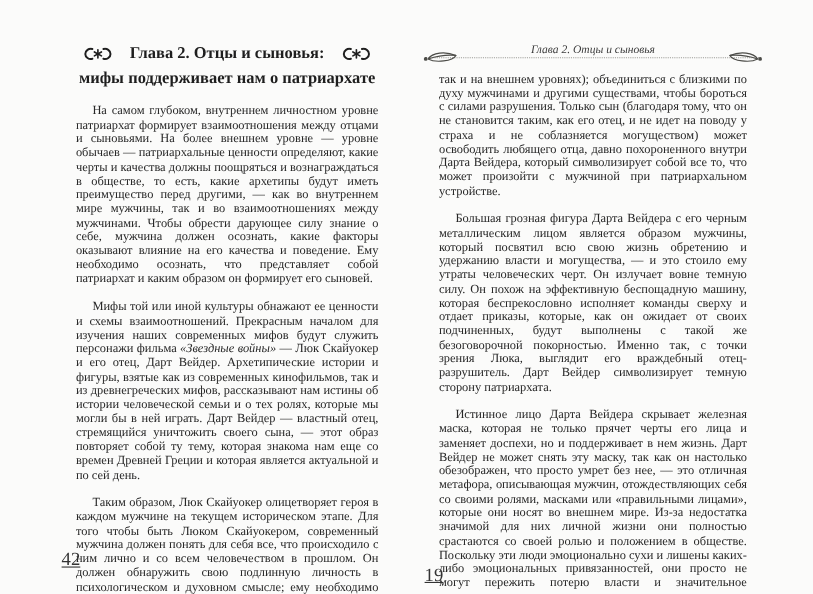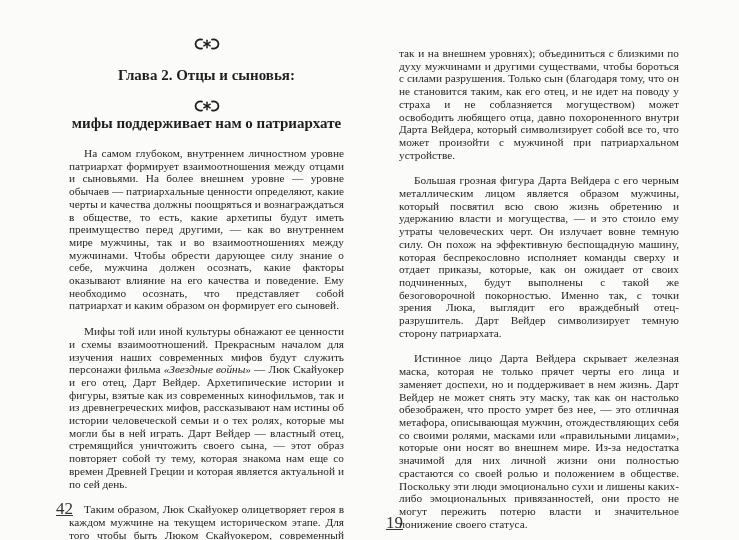--- a/index.html
+++ b/index.html
@@ -14,21 +14,21 @@
 
   
   .page-left { position: absolute; left: 56px; top: 38px; width: 301px; }
   .chapter-title {
     margin: 0 0 13px 0;
     font-size: 15px; font-weight: bold;
     text-align: center; line-height: 22px;
     color: #1e1e1e;
   }
   .title-row {
-    display: flex; align-items: center; justify-content: center; gap: 14px; flex-direction: column;
+    display: flex; align-items: center; justify-content: center; gap: 14px;
   }
   .title-ornament { flex: 0 0 auto; width: 30px; height: 12px; }
   .title-ornament path, .title-ornament line { stroke: #1f1f1f; fill: none; }
 
   
   .page-right { position: absolute; left: 386px; top: 34px; width: 306px; }
   .running-header {
     position: relative;
     height: 18px;
     border-bottom: 1px dotted #9b9b96;
@@ -96,20 +96,33 @@
       <span>мифы поддерживает нам о патриархате</span>
     </h1>
     <div class="body-text" id="left-body">
         <p class="indent"><span>На самом глубоком, внутреннем личностном уровне патриархат формирует взаимоотношения между отцами и сыновьями. На более внешнем уровне — уровне обычаев — патриархальные ценности определяют, какие черты и качества должны поощряться и вознаграждаться в обществе, то есть, какие архетипы будут иметь преимущество перед другими, — как во внутреннем мире мужчины, так и во взаимоотношениях между мужчинами. Чтобы обрести дарующее силу знание о себе, мужчина должен осознать, какие факторы оказывают влияние на его качества и поведение. Ему необходимо осознать, что представляет собой патриархат и каким образом он формирует его сыновей.</span></p>
         <p class="indent"><span>Мифы той или иной культуры обнажают ее ценности и схемы взаимоотношений. Прекрасным началом для изучения наших современных мифов будут служить персонажи фильма </span><em>«Звездные войны»</em><span> — Люк Скайуокер и его отец, Дарт Вейдер. Архетипические истории и фигуры, взятые как из современных кинофильмов, так и из древнегреческих мифов, рассказывают нам истины об истории человеческой семьи и о тех ролях, которые мы могли бы в ней играть. Дарт Вейдер — властный отец, стремящийся уничтожить своего сына, — этот образ повторяет собой ту тему, которая знакома нам еще со времен Древней Греции и которая является актуальной и по сей день.</span></p>
         <p class="indent"><span>Таким образом, Люк Скайуокер олицетворяет героя в каждом мужчине на текущем историческом этапе. Для того чтобы быть Люком Скайуокером, современный мужчина должен понять для себя все, что происходило с ним лично и со всем человечеством в прошлом. Он должен обнаружить свою подлинную личность в психологическом и духовном смысле; ему необходимо воссоединиться со своей сестрой (дать волю женственности как на внутреннем,</span></p>
       </div>
   </section>
 
   <section class="page-right">
+    <header class="running-header">
+      <svg class="header-ornament left" viewBox="0 0 34 14" aria-hidden="true">
+        <circle cx="3" cy="8.6" r="1.7"></circle>
+        <path d="M5.2 8.6 C9 2.6 21 1.4 30.5 5.4 C27.5 10.6 12 12.4 5.2 8.6 Z"></path>
+        <path d="M30.5 5.4 C21.5 4.6 12 6.4 5.2 8.6"></path>
+      </svg>
+      <span class="running-header-text">Глава 2. Отцы и сыновья</span>
+      <svg class="header-ornament right" viewBox="0 0 34 14" aria-hidden="true">
+        <circle cx="3" cy="8.6" r="1.7"></circle>
+        <path d="M5.2 8.6 C9 2.6 21 1.4 30.5 5.4 C27.5 10.6 12 12.4 5.2 8.6 Z"></path>
+        <path d="M30.5 5.4 C21.5 4.6 12 6.4 5.2 8.6"></path>
+      </svg>
+    </header>
     <div class="body-text" id="right-body">
         <p class=""><span>так и на внешнем уровнях); объединиться с близкими по духу мужчинами и другими существами, чтобы бороться с силами разрушения. Только сын (благодаря тому, что он не становится таким, как его отец, и не идет на поводу у страха и не соблазняется могуществом) может освободить любящего отца, давно похороненного внутри Дарта Вейдера, который символизирует собой все то, что может произойти с мужчиной при патриархальном устройстве.</span></p>
         <p class="indent"><span>Большая грозная фигура Дарта Вейдера с его черным металлическим лицом является образом мужчины, который посвятил всю свою жизнь обретению и удержанию власти и могущества, — и это стоило ему утраты человеческих черт. Он излучает вовне темную силу. Он похож на эффективную беспощадную машину, которая беспрекословно исполняет команды сверху и отдает приказы, которые, как он ожидает от своих подчиненных, будут выполнены с такой же безоговорочной покорностью. Именно так, с точки зрения Люка, выглядит его враждебный отец-разрушитель. Дарт Вейдер символизирует темную сторону патриархата.</span></p>
         <p class="indent"><span>Истинное лицо Дарта Вейдера скрывает железная маска, которая не только прячет черты его лица и заменяет доспехи, но и поддерживает в нем жизнь. Дарт Вейдер не может снять эту маску, так как он настолько обезображен, что просто умрет без нее, — это отличная метафора, описывающая мужчин, отождествляющих себя со своими ролями, масками или «правильными лицами», которые они носят во внешнем мире. Из-за недостатка значимой для них личной жизни они полностью срастаются со своей ролью и положением в обществе. Поскольку эти люди эмоционально сухи и лишены каких-либо эмоциональных привязанностей, они просто не могут пережить потерю власти и значительное понижение своего статуса.</span></p>
         <p class="indent"><span>Дарт Вейдер — архетипический образ какие, относящийся к той же самой традиции, что и Небесные боги-отцы из</span></p>
       </div>
   </section>
 
   <div class="page-number" id="pn-left">42</div>
   <div class="page-number" id="pn-right">19</div>

